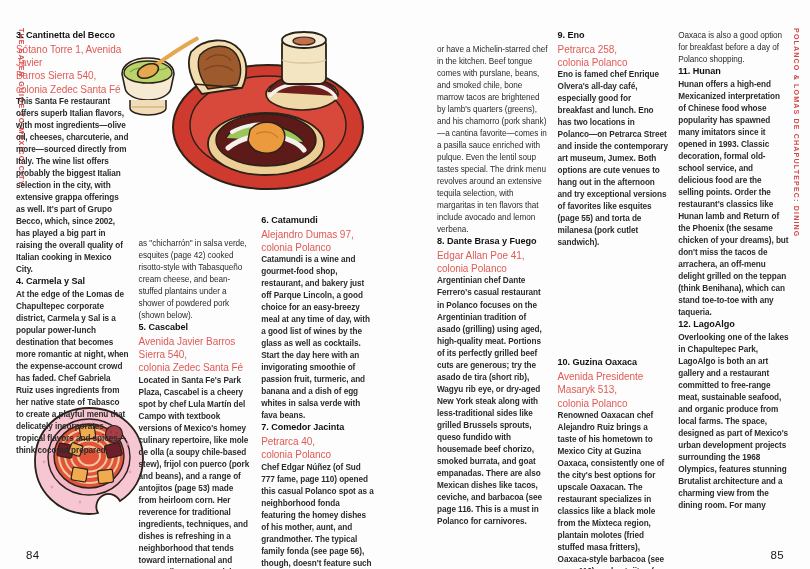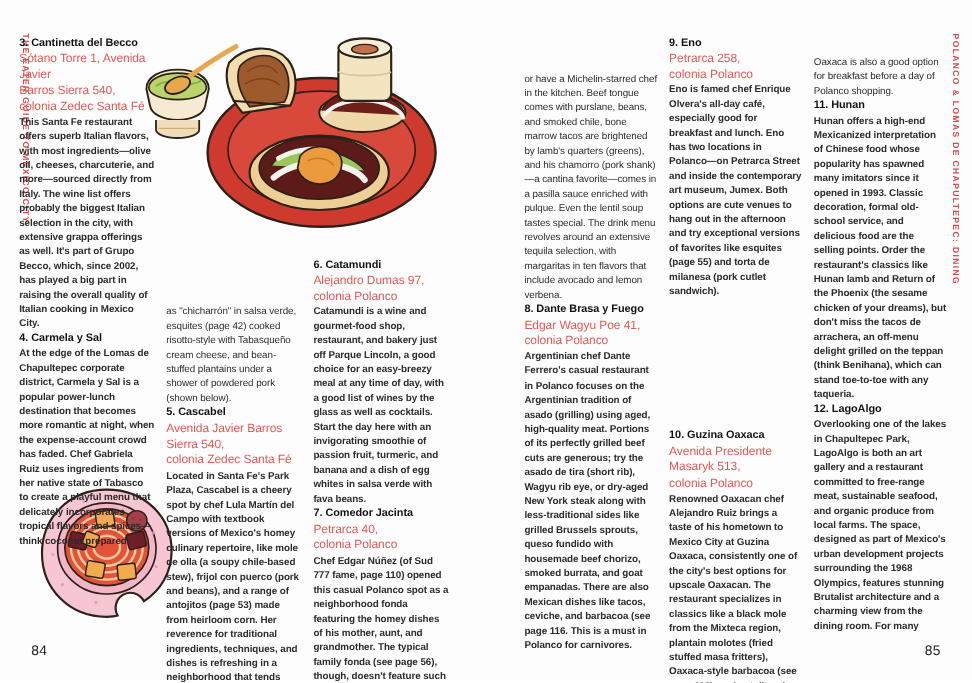--- a/index.html
+++ b/index.html
@@ -41,21 +41,21 @@
   }
   .vrun-right {
     right: 10px;
     writing-mode: vertical-rl;
     top: 28px;
   }
 
   
   .folio {
     position: absolute;
-    bottom: 20px;
+    bottom: 8px;
     font-size: 11.5px;
     color: #1a1a1a;
     font-weight: normal;
     letter-spacing: .3px;
   }
   .folio-left  { left: 26px; }
   .folio-right { right: 26px; }
 
   
   .cols {
@@ -97,21 +97,20 @@
     letter-spacing: -0.06px;
     text-align: left;
     hyphens: manual;
     font-weight: bold;
   }
   .cont-body {
     font-size: 8.2px;
     color: #2b2b2b;
     line-height: 1.465;
     letter-spacing: -0.06px;
-    margin-top: 16px;
   }
   .gap-before-entry { margin-top: 0; }
 
   
   .illus { position: absolute; }
   .illus svg { display: block; }
 
   
   #illus-tostada-plate { left: 116px; top: 22px; }
   #illus-pink-plate    { left: 30px;  top: 402px; }
@@ -281,21 +280,21 @@
 
     <div class="cols cols-right">
 
       <div class="col">
         <div style="height:14px"></div>
         <div class="cont-body">or have a Michelin-starred chef in the kitchen. Beef tongue comes with purslane, beans, and smoked chile, bone marrow tacos are brightened by lamb's quarters (greens), and his chamorro (pork shank)—a cantina favorite—comes in a pasilla sauce enriched with pulque. Even the lentil soup tastes special. The drink menu revolves around an extensive tequila selection, with margaritas in ten flavors that include avocado and lemon verbena.</div>
 
         <div class="entry gap-before-entry">
           <div class="entry-title">8. Dante Brasa y Fuego</div>
           <div class="entry-addr">
-            <span>Edgar Wagyu Poe 41,</span><br>
+            <span>Edgar Allan Poe 41,</span><br>
             <span>colonia Polanco</span>
           </div>
           <div class="entry-body">Argentinian chef Dante Ferrero's casual restaurant in Polanco focuses on the Argentinian tradition of asado (grilling) using aged, high-quality meat. Portions of its perfectly grilled beef cuts are generous; try the asado de tira (short rib), Wagyu rib eye, or dry-aged New York steak along with less-traditional sides like grilled Brussels sprouts, queso fundido with housemade beef chorizo, smoked burrata, and goat empanadas. There are also Mexican dishes like tacos, ceviche, and barbacoa (see page 116. This is a must in Polanco for carnivores.</div>
         </div>
       </div>
 
       <div class="col">
         <div class="entry">
           <div class="entry-title">9. Eno</div>
           <div class="entry-addr">

